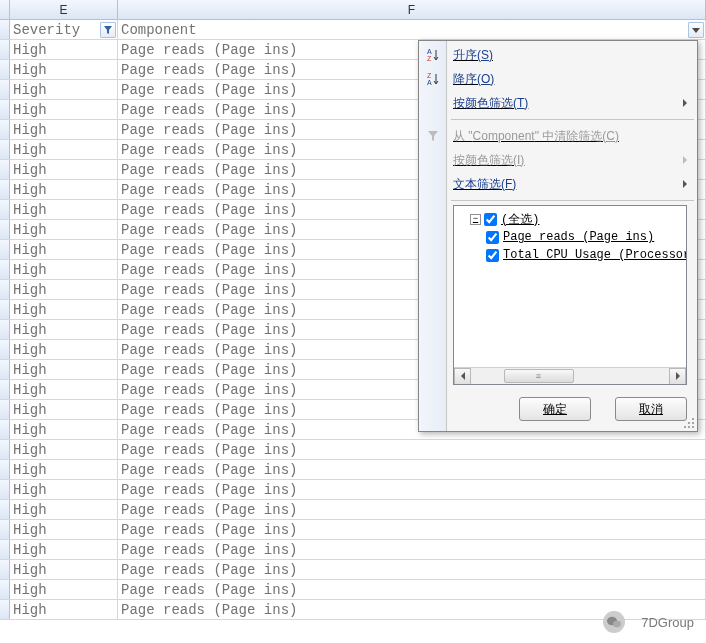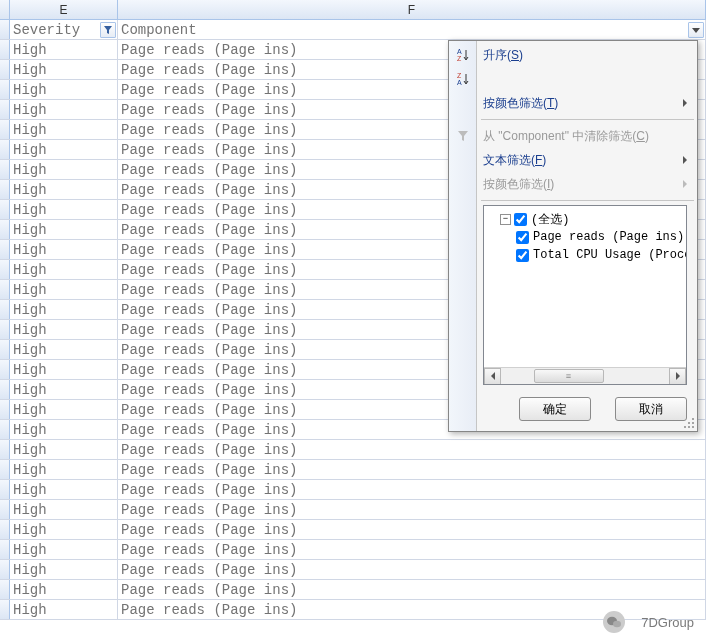--- a/index.html
+++ b/index.html
@@ -70,27 +70,28 @@
     align-items: center;
     justify-content: center;
   }
   .filter-btn svg { display: block; }
 
   
   .filter-menu {
     position: absolute;
     top: 40px;
     right: 8px;
-    width: 250px;
+    width: 280px;
     background: #f5f5f5;
     border: 1px solid #868686;
     box-shadow: 2px 2px 6px rgba(0,0,0,0.3);
     font-family: "Microsoft YaHei", Tahoma, sans-serif;
     font-size: 12px;
     z-index: 10;
+    text-decoration: underline;
   }
   .menu-section {
     padding: 2px 0;
   }
   .menu-left-strip {
     position: absolute;
     left: 0; top: 0; bottom: 0;
     width: 28px;
     background: linear-gradient(to right, #f2f6fb, #e8edf6);
     border-right: 1px solid #c5c5c5;
@@ -438,44 +439,45 @@
       <span class="menu-item-text"><span>升序(</span><span class="underline">S</span><span>)</span></span>
     </div>
     <div class="menu-item">
       <div class="menu-item-icon">
         <svg width="16" height="16" viewBox="0 0 16 16">
           <text x="2" y="7" font-size="7" fill="#c0392b" font-family="Arial">Z</text>
           <text x="2" y="14" font-size="7" fill="#1a3e8e" font-family="Arial">A</text>
           <path d="M11 3 L11 12 M9 10 L11 13 L13 10" stroke="#333" stroke-width="1" fill="none"></path>
         </svg>
       </div>
+      <span class="menu-item-text"><span>降序(</span><span class="underline">O</span><span>)</span></span>
     </div>
     <div class="menu-item">
       <span class="menu-item-text"><span>按颜色筛选(</span><span class="underline">T</span><span>)</span></span>
       <span class="submenu-arrow"></span>
     </div>
   </div>
 
   <div class="menu-sep"></div>
 
   <div class="menu-section">
     <div class="menu-item disabled">
       <div class="menu-item-icon">
         <svg width="14" height="14" viewBox="0 0 14 14">
           <path d="M2 2 L12 2 L8 7 L8 12 L6 11 L6 7 Z" fill="#bcbcbc"></path>
         </svg>
       </div>
       <span class="menu-item-text"><span>从 "</span><span>Component</span><span>" 中清除筛选(</span><span class="underline">C</span><span>)</span></span>
     </div>
+    <div class="menu-item disabled">
+      <span class="menu-item-text"><span>按颜色筛选(</span><span class="underline">I</span><span>)</span></span>
+      <span class="submenu-arrow"></span>
+    </div>
     <div class="menu-item">
       <span class="menu-item-text"><span>文本筛选(</span><span class="underline">F</span><span>)</span></span>
-      <span class="submenu-arrow"></span>
-    </div>
-    <div class="menu-item disabled">
-      <span class="menu-item-text"><span>按颜色筛选(</span><span class="underline">I</span><span>)</span></span>
       <span class="submenu-arrow"></span>
     </div>
   </div>
 
   <div class="menu-sep"></div>
 
   <div class="filter-box">
     <div class="tree">
       <div class="tree-item">
         <span class="tree-toggle">−</span>

